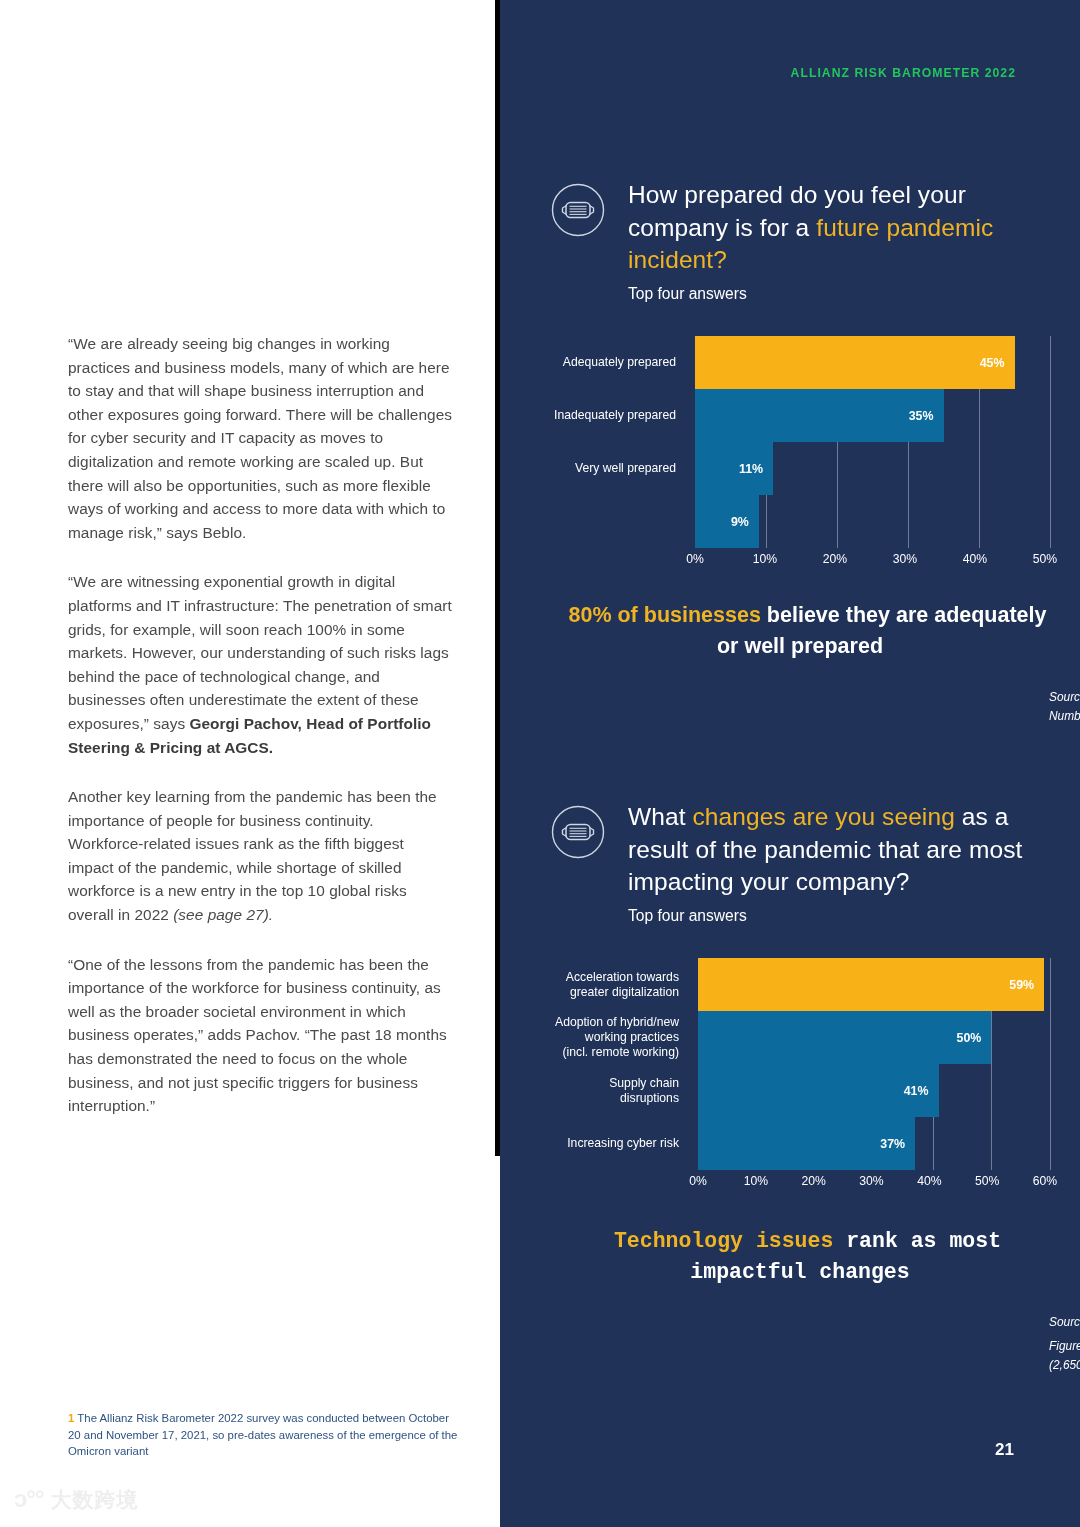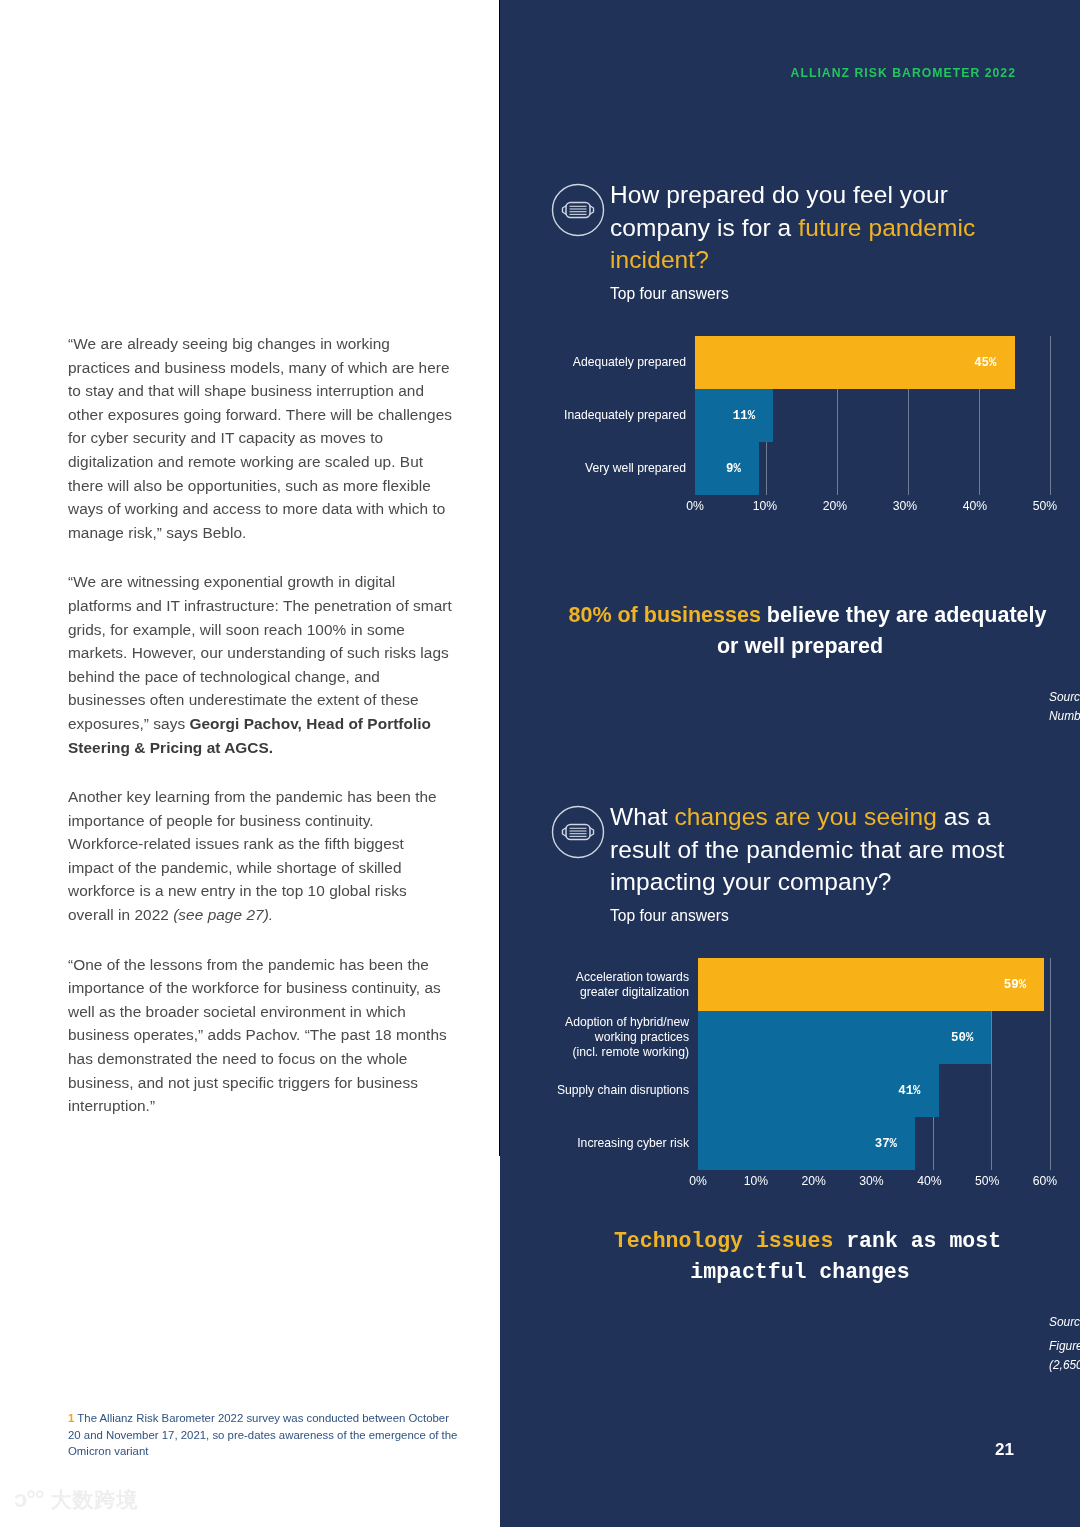--- a/index.html
+++ b/index.html
@@ -22,21 +22,21 @@
     display: flex;
   }
 
   
   .left-col {
     width: 500px;
     height: 1156px;
     background: #ffffff;
     position: relative;
     box-sizing: border-box;
-    border-right: 1px solid #000000;
+    border-right: 5px solid #000000;
   }
 
   .body-copy {
     position: absolute;
     left: 68px;
     top: 332px;
     width: 385px;
   }
 
   .body-copy p {
@@ -123,21 +123,21 @@
   }
 
   
   .qblock { position: absolute; left: 50px; width: 500px; }
   .qblock.one { top: 178px; }
   .qblock.two { top: 800px; }
 
   .q-head {
     display: flex;
     align-items: flex-start;
-    gap: 4px;
+    gap: 22px;
   }
 
   .mask-icon {
     flex: 0 0 auto;
     width: 56px;
     height: 56px;
     margin-top: 4px;
   }
 
   .q-text-wrap { flex: 1 1 auto; padding-top: 1px; }
@@ -183,21 +183,21 @@
   }
 
   .cat-label {
     display: flex;
     align-items: center;
     justify-content: flex-end;
     text-align: right;
     font-size: 12.2px;
     line-height: 15px;
     color: #ffffff;
-    padding-right: 9px;
+    padding-right: 19px;
     box-sizing: border-box;
   }
 
   .gridlines {
     position: absolute;
     left: 0;
     top: 0;
     bottom: 0;
     right: 0;
     pointer-events: none;
@@ -233,23 +233,22 @@
     position: relative;
     z-index: 2;
   }
   .bar.gold { background: #f8b218; }
   .bar.blue { background: #0d6severe; }
   .bar.blue { background: #0c6b9c; }
   .bar-value {
     font-size: 12.4px;
     font-weight: 700;
     color: #ffffff;
-    padding-right: 18px;
+    padding-right: 10px;
     white-space: nowrap;
-    font-family: Liberation Mono, monospace;
   }
 
   .axis-labels {
     position: relative;
     height: 22px;
   }
   .axis-tick {
     position: absolute;
     top: 4px;
     transform: translateX(-50%);
@@ -356,20 +355,25 @@
             <div class="gridline" style="left:80%"></div>
             <div class="gridline" style="left:100%"></div>
           </div>
           <div class="bars">
             <div class="bar-row" style="height:53px">
               <div class="bar gold" style="width:90%">
                 <span class="bar-value">45%</span>
               </div>
             </div>
             <div class="bar-row" style="height:53px">
+              <div class="bar blue" style="width:70%">
+                <span class="bar-value">35%</span>
+              </div>
+            </div>
+            <div class="bar-row" style="height:53px">
               <div class="bar blue" style="width:22%">
                 <span class="bar-value">11%</span>
               </div>
             </div>
             <div class="bar-row" style="height:53px">
               <div class="bar blue" style="width:18%">
                 <span class="bar-value">9%</span>
               </div>
             </div>
           </div>

